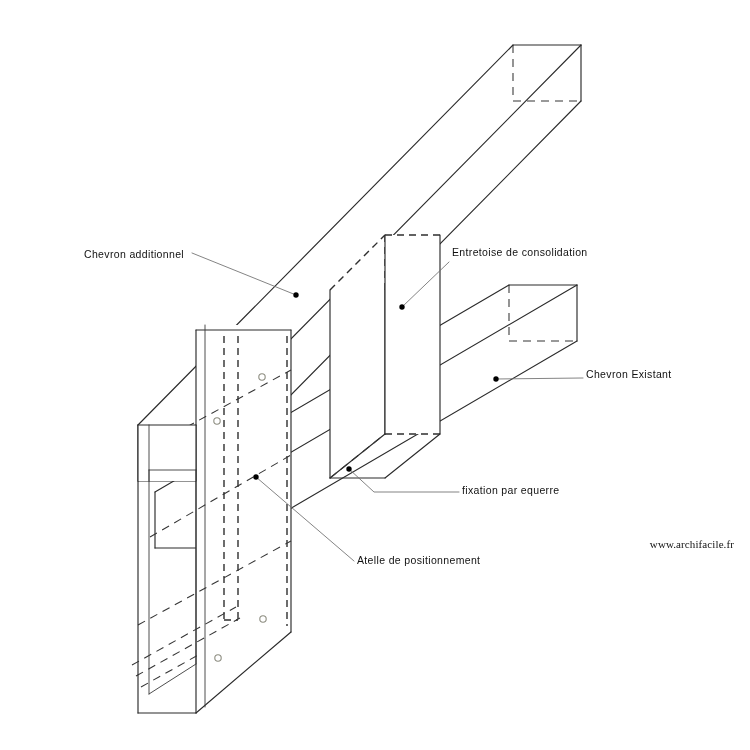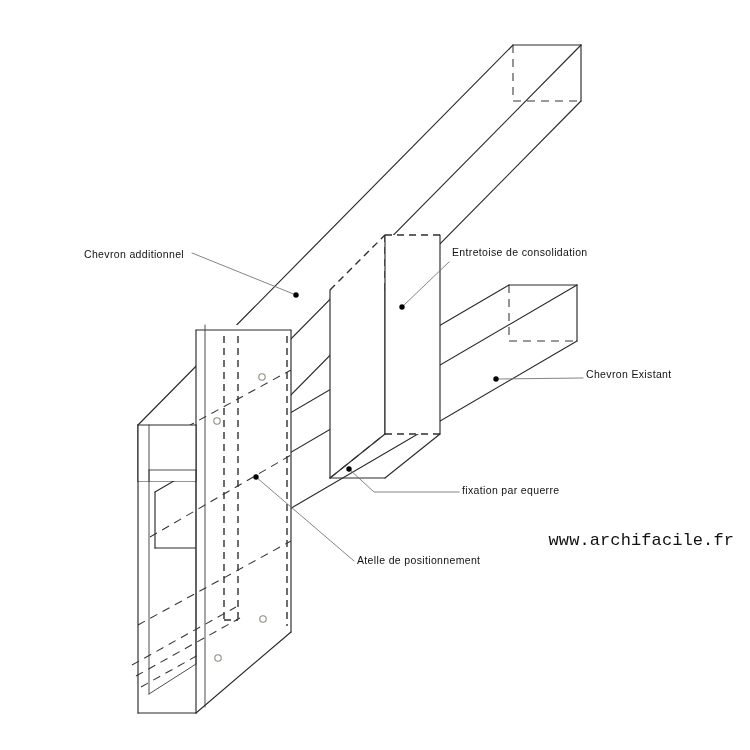--- a/index.html
+++ b/index.html
@@ -79,22 +79,22 @@
     font-family: "Liberation Sans", sans-serif;
     font-size: 10.5px;
     fill: #111111;
     letter-spacing: 0.35px;
     white-space: pre;
   }
   .watermark {
     position: absolute;
     right: 16px;
     bottom: 14px;
-    font-family: Liberation Mono, monospace;
-    font-size: 17px;
+    font-family: Liberation Serif, serif;
+    font-size: 11px;
     color: #111111;
     letter-spacing: 0.1px;
   }
 </style>
 </head>
 <body>
 
 <div id="drawing-root">
 
   <svg id="cad" viewBox="0 0 750 750" xmlns="http://www.w3.org/2000/svg">

